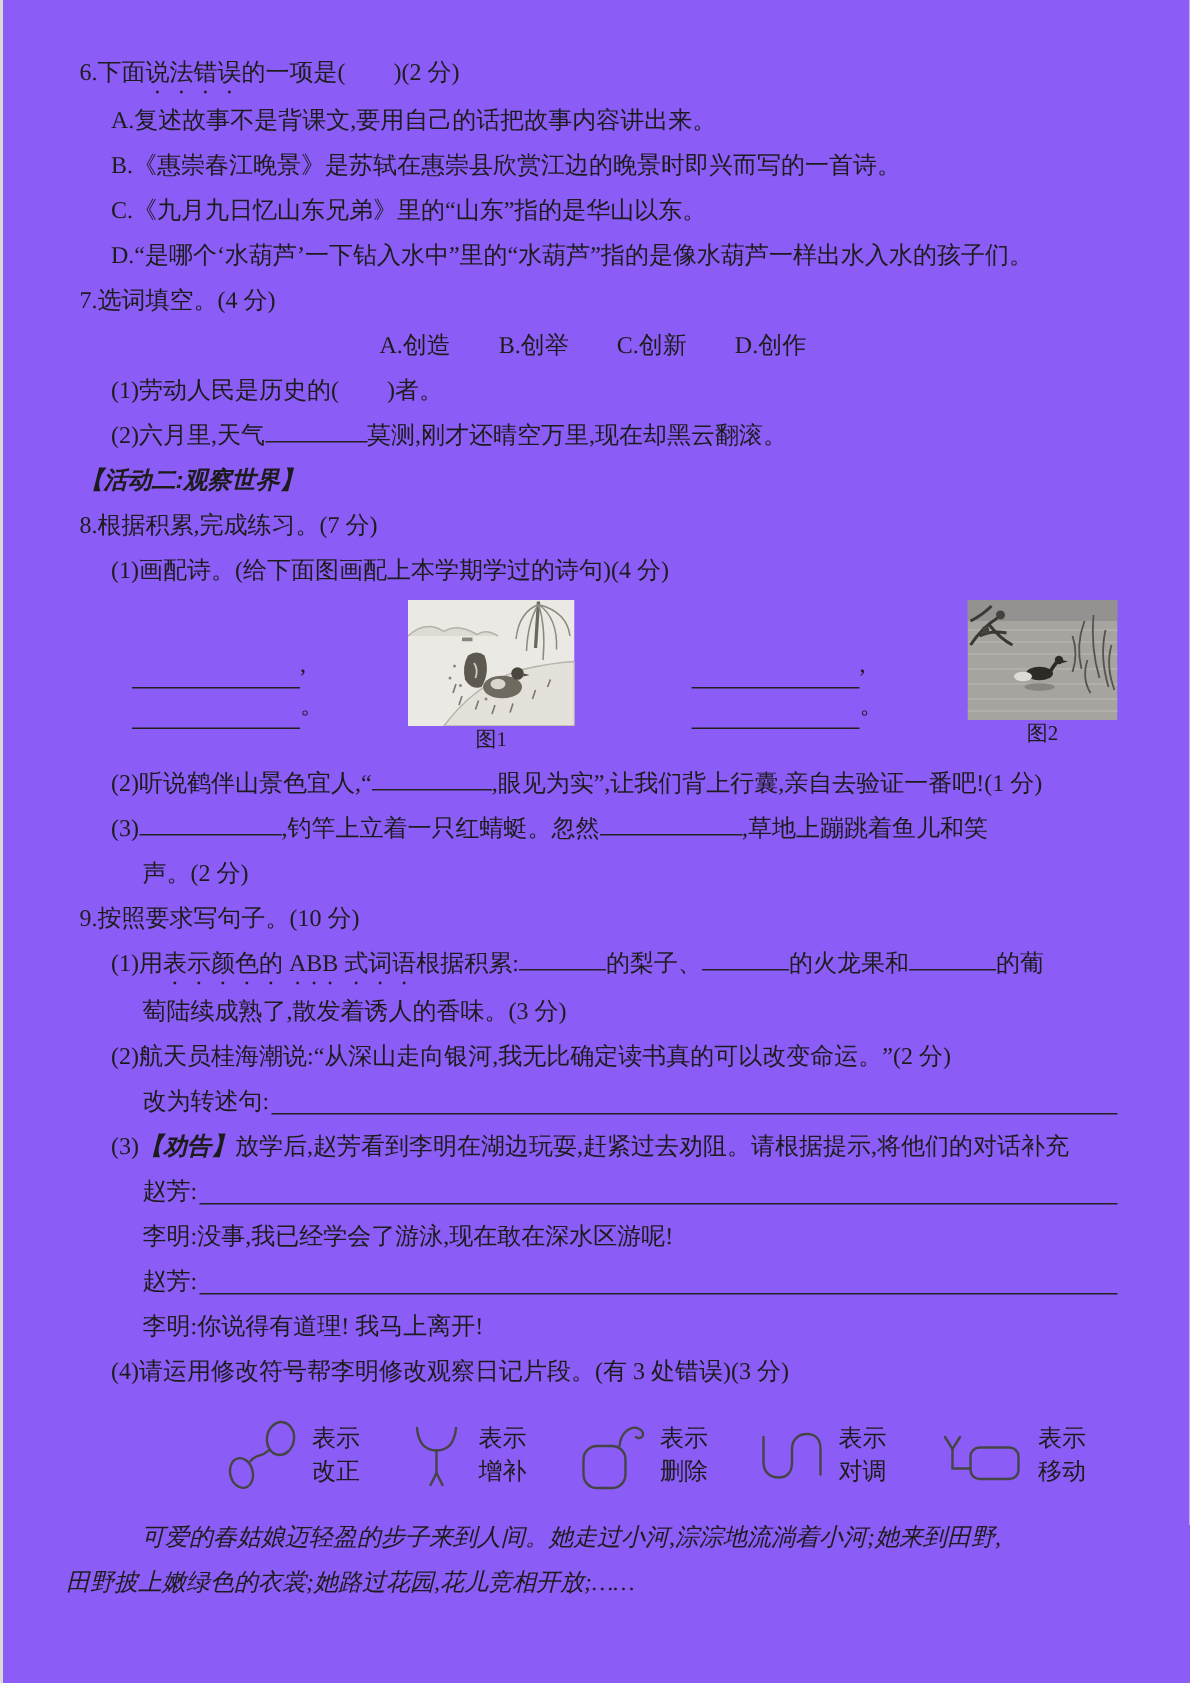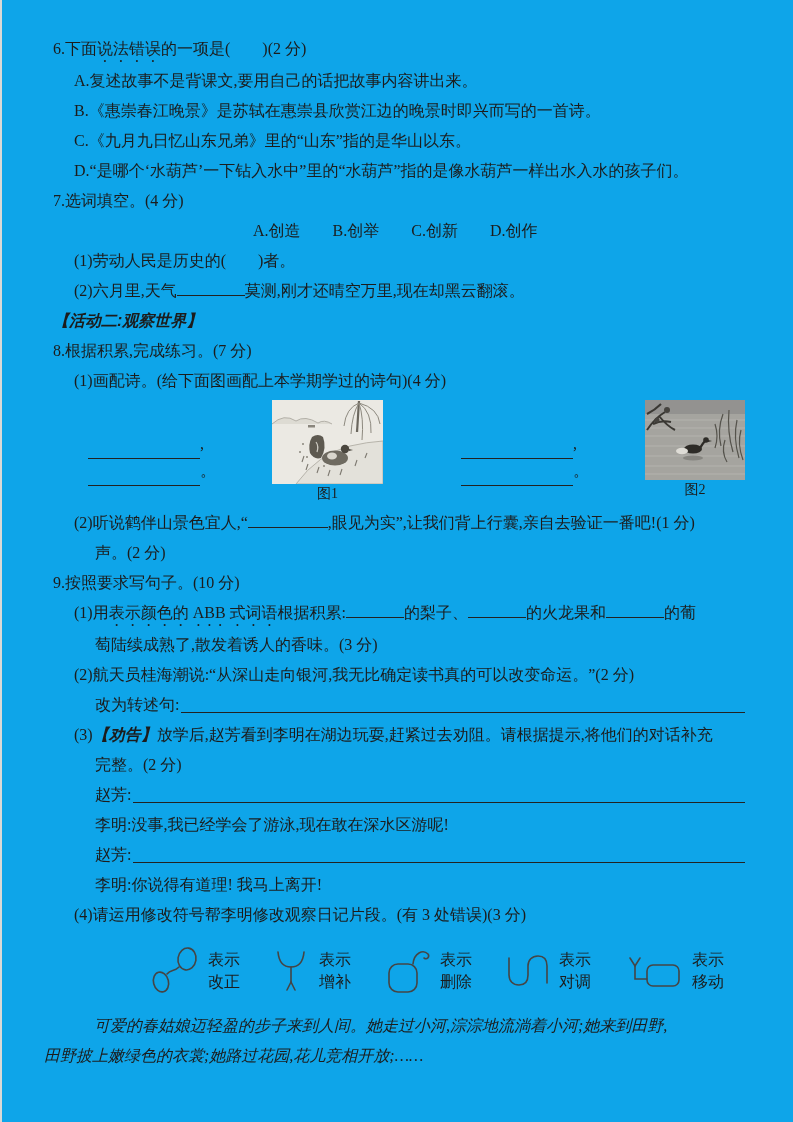--- a/index.html
+++ b/index.html
@@ -1,18 +1,18 @@
 <!DOCTYPE html>
 <html><head>
 <meta charset="utf-8">
 <style>
   html,body{margin:0;padding:0;background:#eee;}
   .page{
     width:793px;height:1122px;box-sizing:border-box;position:relative;
-    background:#0ea5e9;color:#1c1c1c;overflow:hidden;
+    background:#8b5cf6;color:#1c1c1c;overflow:hidden;
     font-family:"Liberation Serif","DejaVu Serif",serif;
     font-size:16px;line-height:30px;
     padding:34px 48px 0 53px;
   }
   .page::before{content:"";position:absolute;left:0;top:0;width:2px;height:100%;background:#d9d9d6;}
   .line{white-space:nowrap;}
   .ind1{padding-left:21px;}
   .ind2{padding-left:42px;}
   .hei{font-family:"Liberation Sans","DejaVu Sans",sans-serif;font-weight:bold;font-style:italic;}
   .emph{
@@ -131,32 +131,32 @@
         <circle cx="61" cy="40" r="2.8" fill="#2d2b27"></circle>
         <path d="M63,40 l4,1 -4,1 Z" fill="#2d2b27"></path>
         <ellipse cx="37" cy="51" rx="6" ry="3.2" fill="#dedcd6"></ellipse>
         <ellipse cx="48" cy="58" rx="10" ry="2.5" fill="#7e7d78" opacity="0.8"></ellipse>
       </svg>
       <div class="fig-caption">图2</div>
     </div>
   </div>
 
   <div class="line ind1"><span>(2)听说鹤伴山景色宜人,“</span><span class="blank w80"></span><span>,眼见为实”,让我们背上行囊,亲自去验证一番吧!(1 分)</span></div>
+  <div class="line ind1"><span>(3)</span><span class="blank w95"></span><span>,钓竿上立着一只红蜻蜓。忽然</span><span class="blank w95"></span><span>,草地上蹦跳着鱼儿和笑</span></div>
   <div class="line ind2">声。(2 分)</div>
 
   <div class="line">9.按照要求写句子。(10 分)</div>
   <div class="line ind1"><span>(1)用</span><span class="emph">表示颜色的 ABB 式词语</span><span>根据积累:</span><span class="blank w58"></span><span>的梨子、</span><span class="blank w58"></span><span>的火龙果和</span><span class="blank w58"></span><span>的葡</span></div>
   <div class="line ind2">萄陆续成熟了,散发着诱人的香味。(3 分)</div>
   <div class="line ind1">(2)航天员桂海潮说:“从深山走向银河,我无比确定读书真的可以改变命运。”(2 分)</div>
   <div class="fillrow ind2">
       <span>改为转述句:</span>
       <span class="fill-blank"></span>
     </div>
   <div class="line ind1"><span>(3)</span><span class="hei">【劝告】</span><span>放学后,赵芳看到李明在湖边玩耍,赶紧过去劝阻。请根据提示,将他们的对话补充</span></div>
-  <div class="line ind2">完整。(2 分)</div>
 
   <div class="fillrow ind2">
       <span>赵芳:</span>
       <span class="fill-blank"></span>
     </div>
   <div class="line ind2"><span>李明:</span><span>没事,我已经学会了游泳,现在敢在深水区游呢!</span></div>
   <div class="fillrow ind2">
       <span>赵芳:</span>
       <span class="fill-blank"></span>
     </div>

